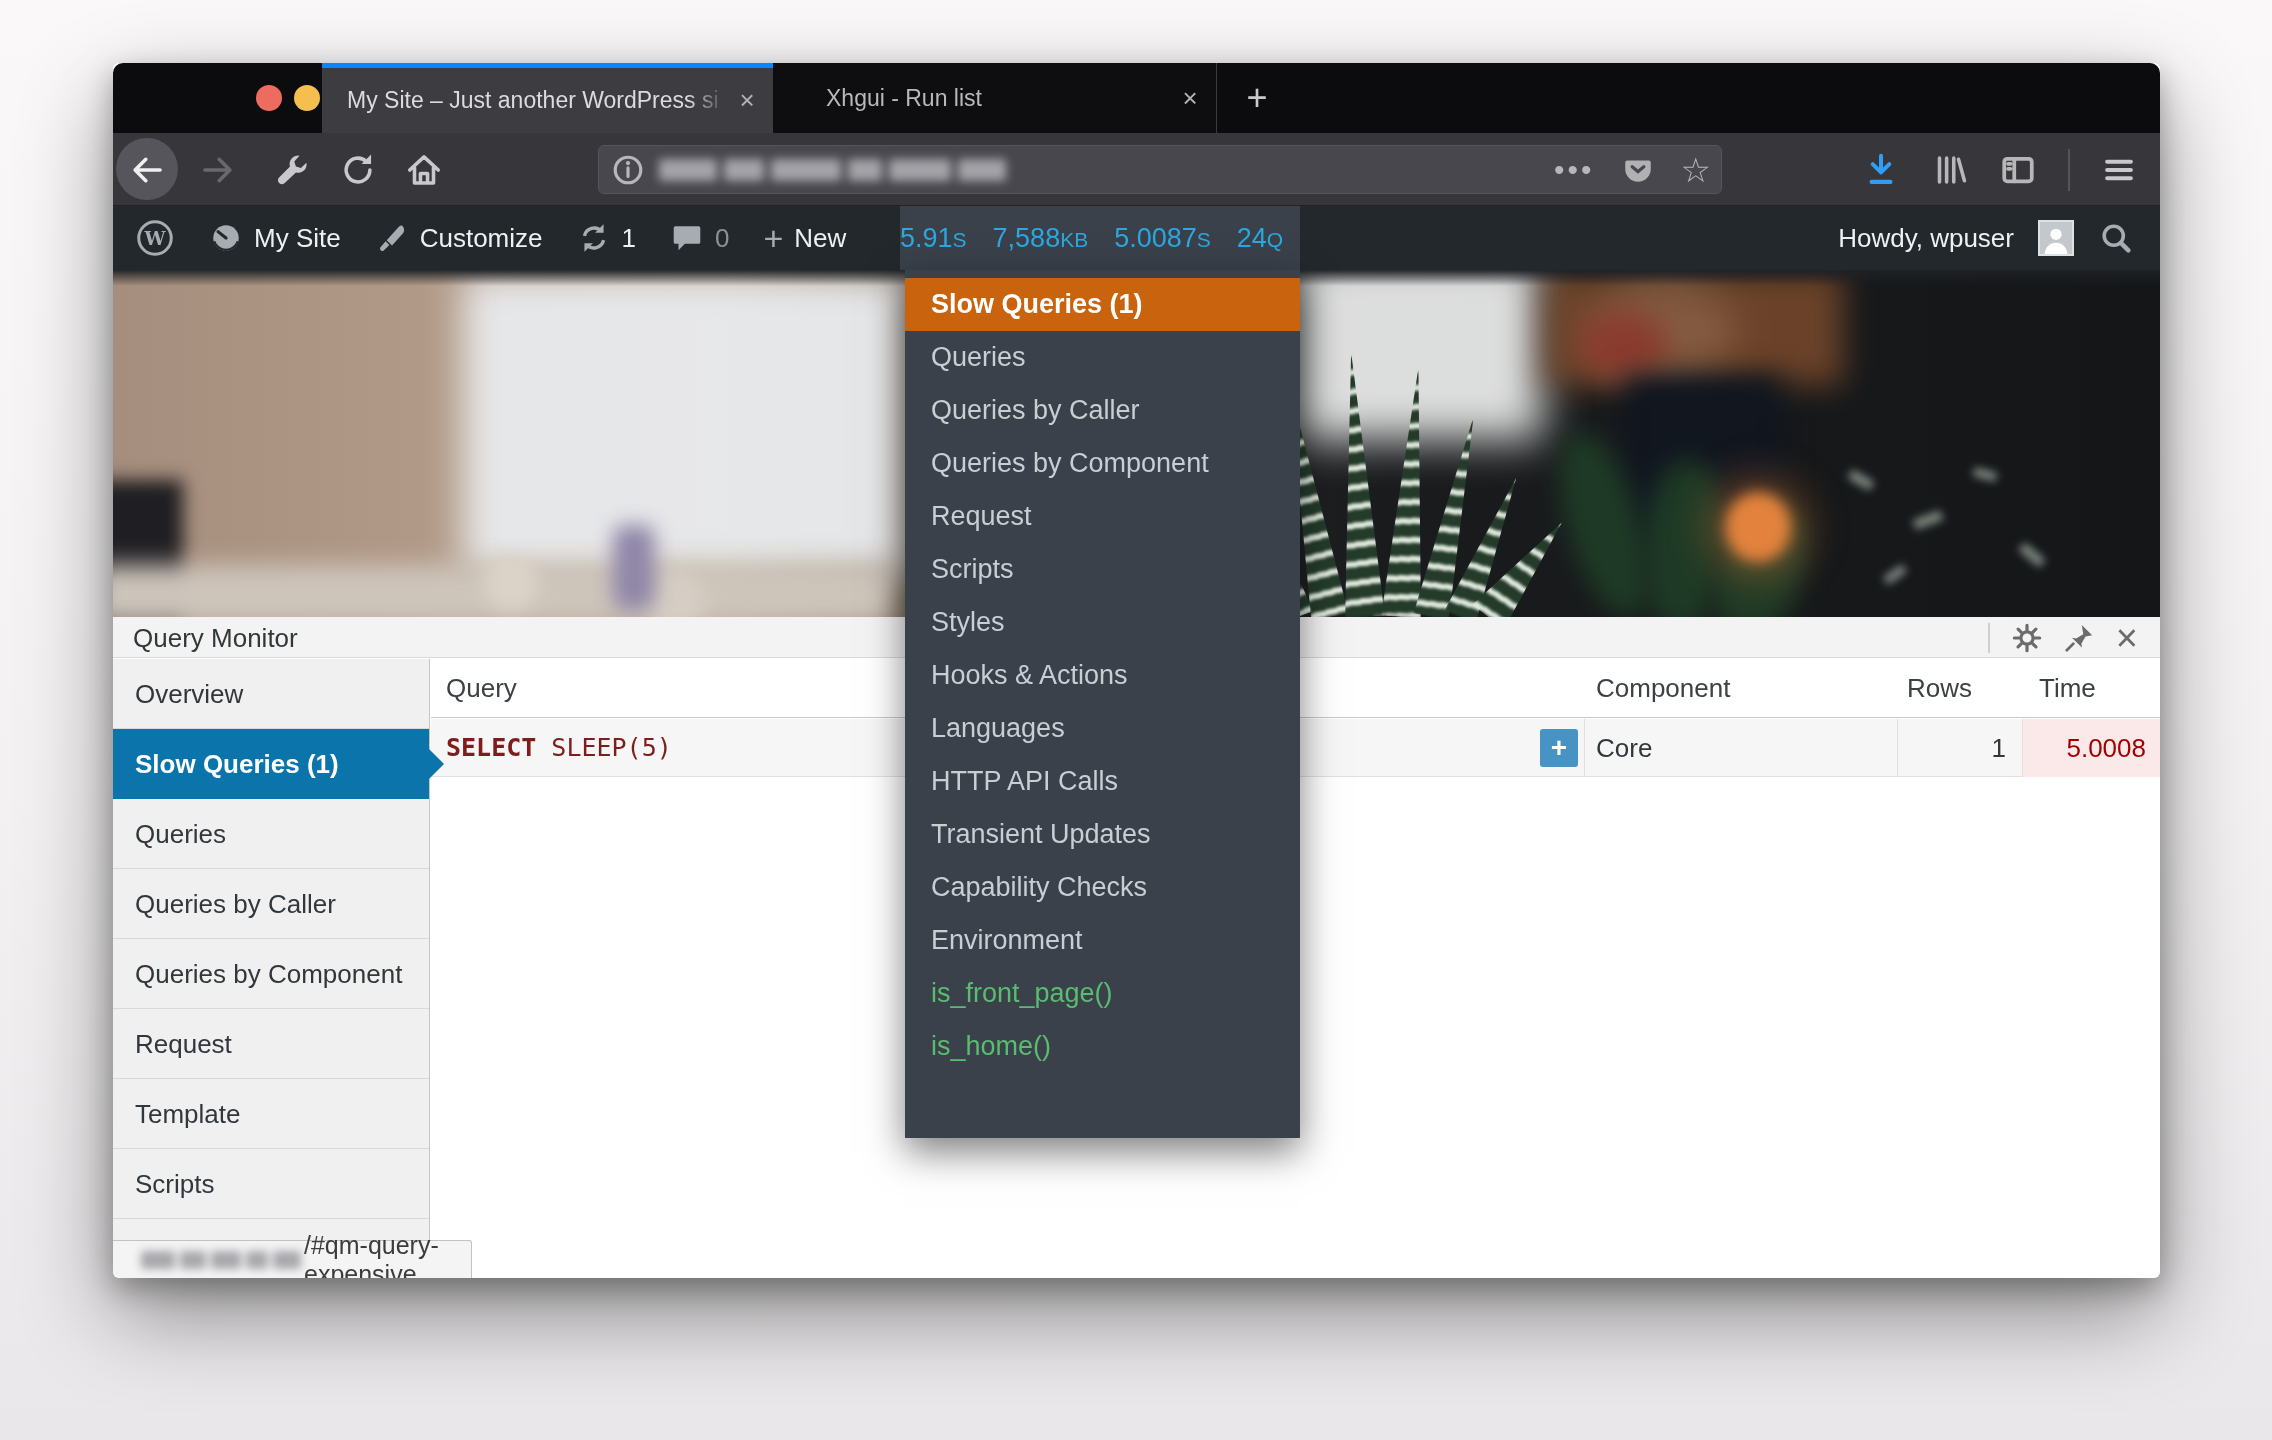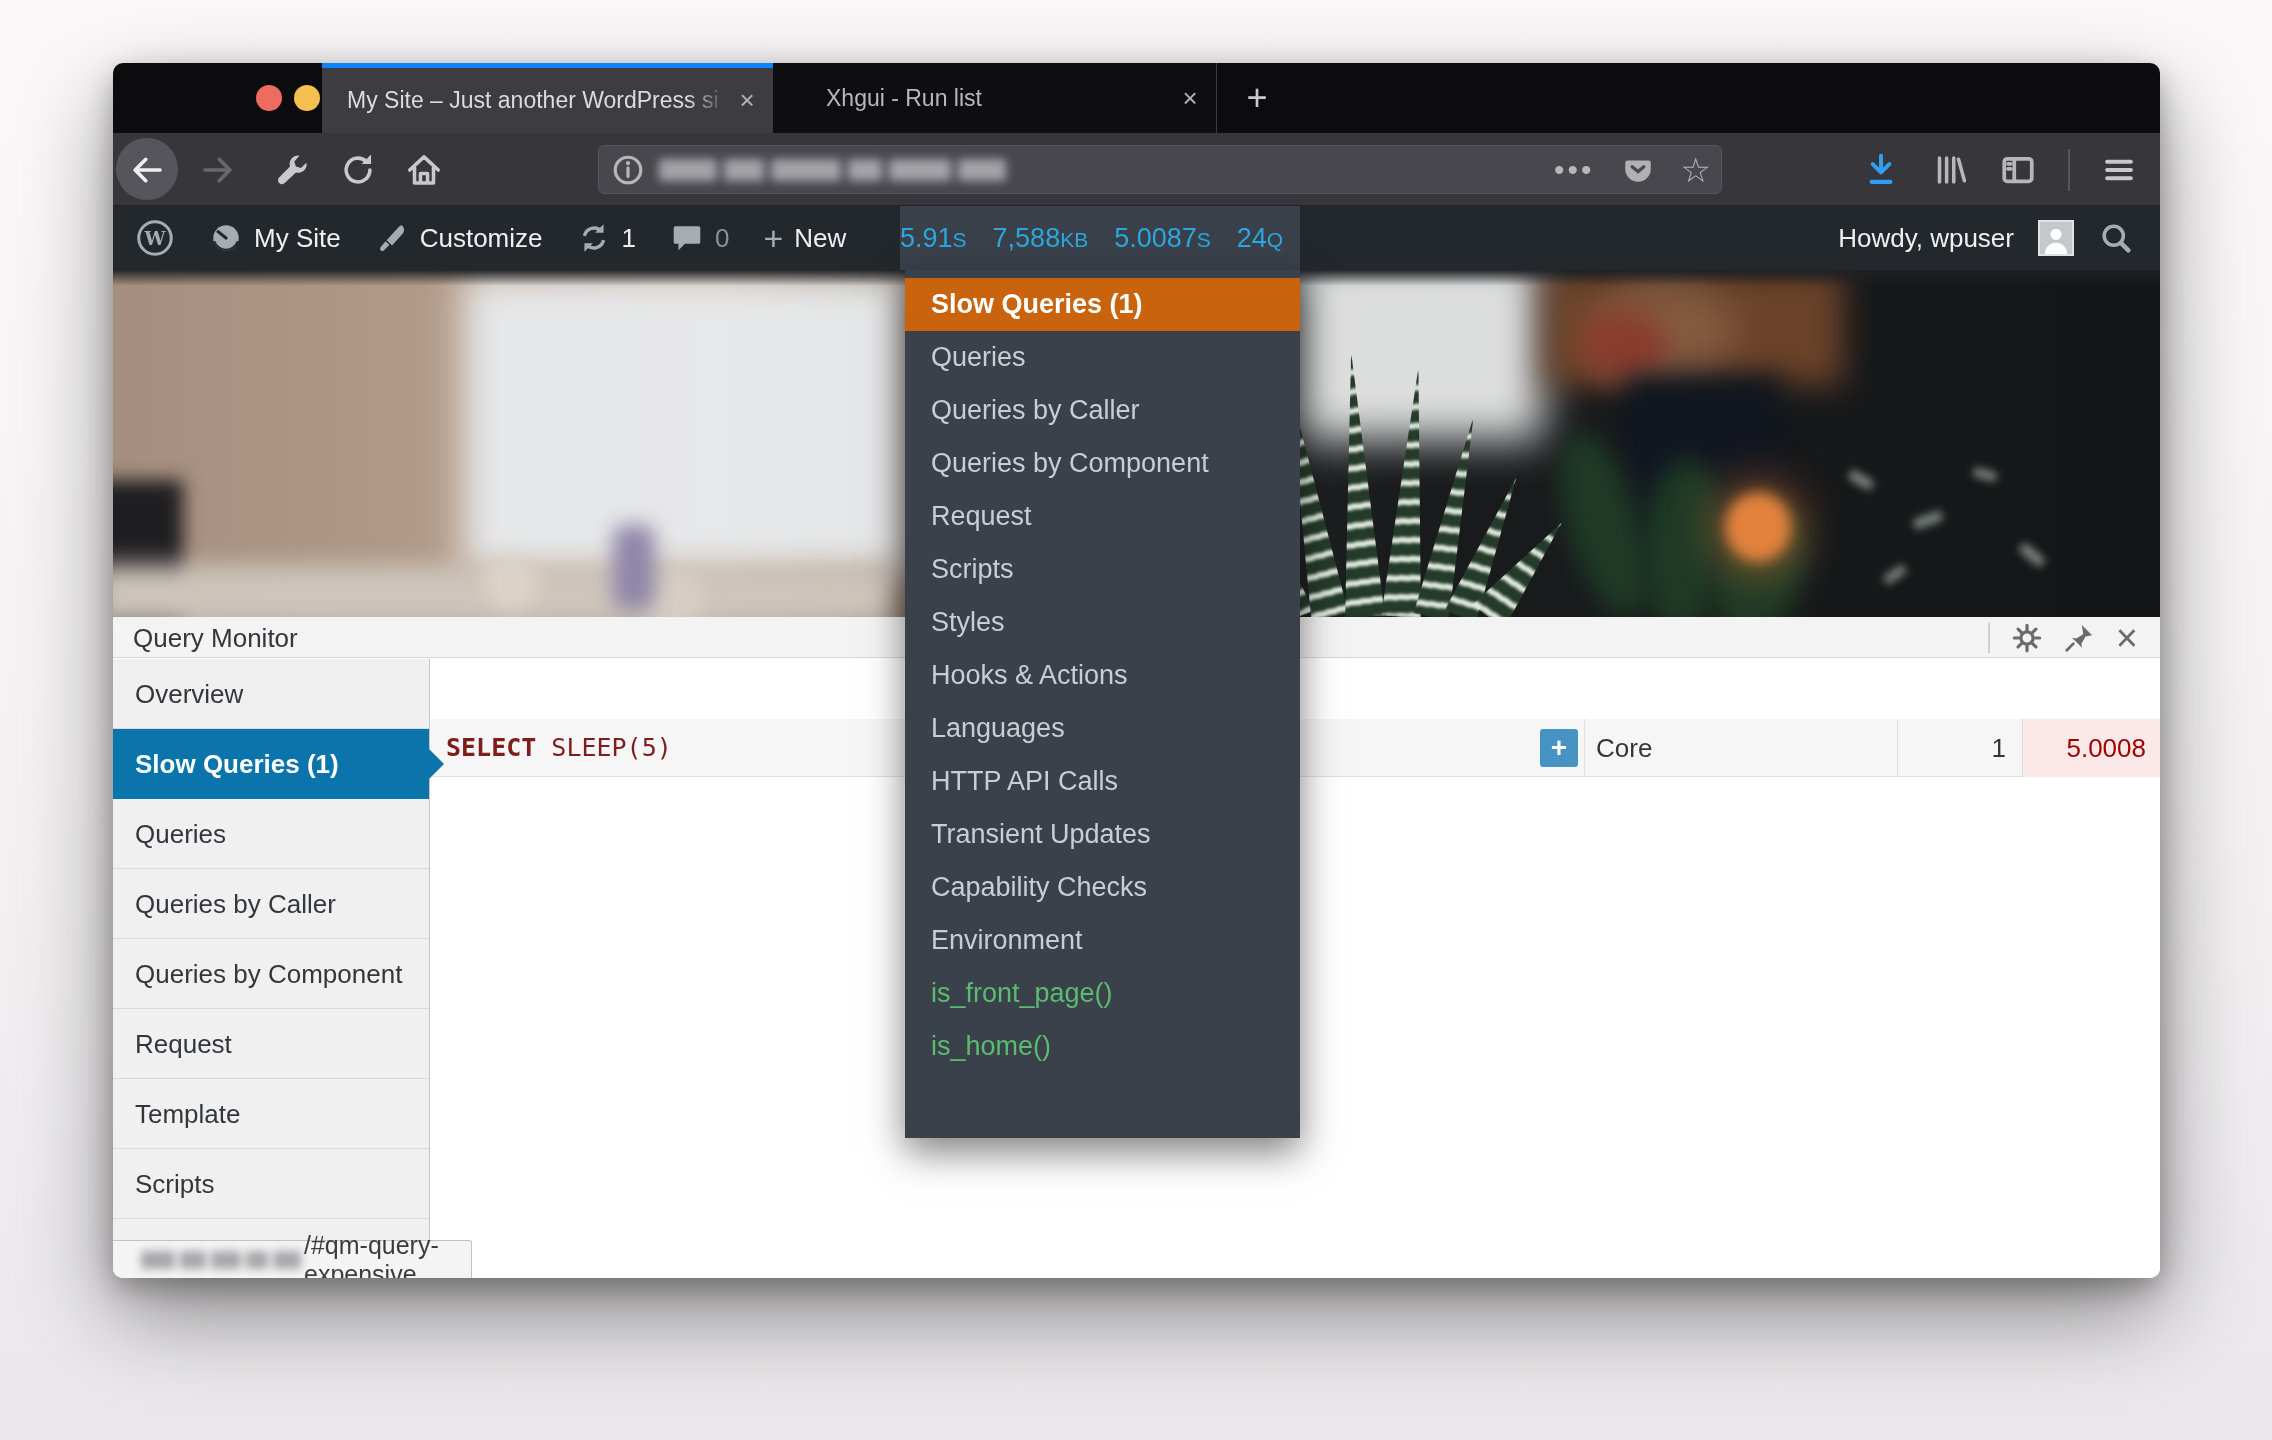--- a/index.html
+++ b/index.html
@@ -2,21 +2,21 @@
 <html><head>
 <meta charset="utf-8">
 <style>
   * { margin:0; padding:0; box-sizing:border-box; }
   html,body { width:2272px; height:1440px; overflow:hidden; }
   body { font-family:"Liberation Sans", sans-serif; background:linear-gradient(180deg,#faf8f8 0%,#f3f1f2 55%,#e9e7e9 100%); }
   .stage { position:relative; width:2272px; height:1440px; }
 
   
   .window { position:absolute; left:113px; top:63px; width:2047px; height:1215px;
-    border-radius:16px; background:#fff;
+    border-radius:6px; background:#fff;
     box-shadow:0 36px 90px rgba(0,0,0,.42), 0 10px 28px rgba(0,0,0,.28); }
 
   
   .tabstrip { position:absolute; left:0; top:0; width:100%; height:70px; background:#0c0c0e; border-radius:10px 10px 0 0; }
   .traffic { position:absolute; top:22px; width:26px; height:26px; border-radius:50%; }
   .t-red { left:143px; background:#ee6b60; }
   .t-yellow { left:181px; background:#f5bf4f; }
   .t-green { left:219px; background:#61c554; }
   .tab { position:absolute; top:0; height:70px; display:flex; align-items:center; }
   .tab.active { left:209px; width:451px; background:#3c3c41; border-top:5px solid #0a84ff; }
@@ -329,20 +329,26 @@
           <div class="qm-tab">Queries</div>
           <div class="qm-tab">Queries by Caller</div>
           <div class="qm-tab">Queries by Component</div>
           <div class="qm-tab">Request</div>
           <div class="qm-tab">Template</div>
           <div class="qm-tab">Scripts</div>
           <div class="qm-tab"></div>
         </div>
 
         <div class="qm-main">
+          <div class="qm-hrow">
+            <span class="hd hd-query">Query</span>
+            <span class="hd hd-component">Component</span>
+            <span class="hd hd-rows">Rows</span>
+            <span class="hd hd-time">Time</span>
+          </div>
           <div class="qm-drow">
             <span class="cell cell-query"><b>SELECT</b><span> SLEEP(5)</span></span>
             <button class="qm-toggle">+</button>
             <span class="cell cell-component">Core</span>
             <span class="cell cell-rows">1</span>
             <span class="cell cell-time">5.0008</span>
             <span class="col-b cb1"></span>
             <span class="col-b cb2"></span>
             <span class="col-b cb3"></span>
           </div>

